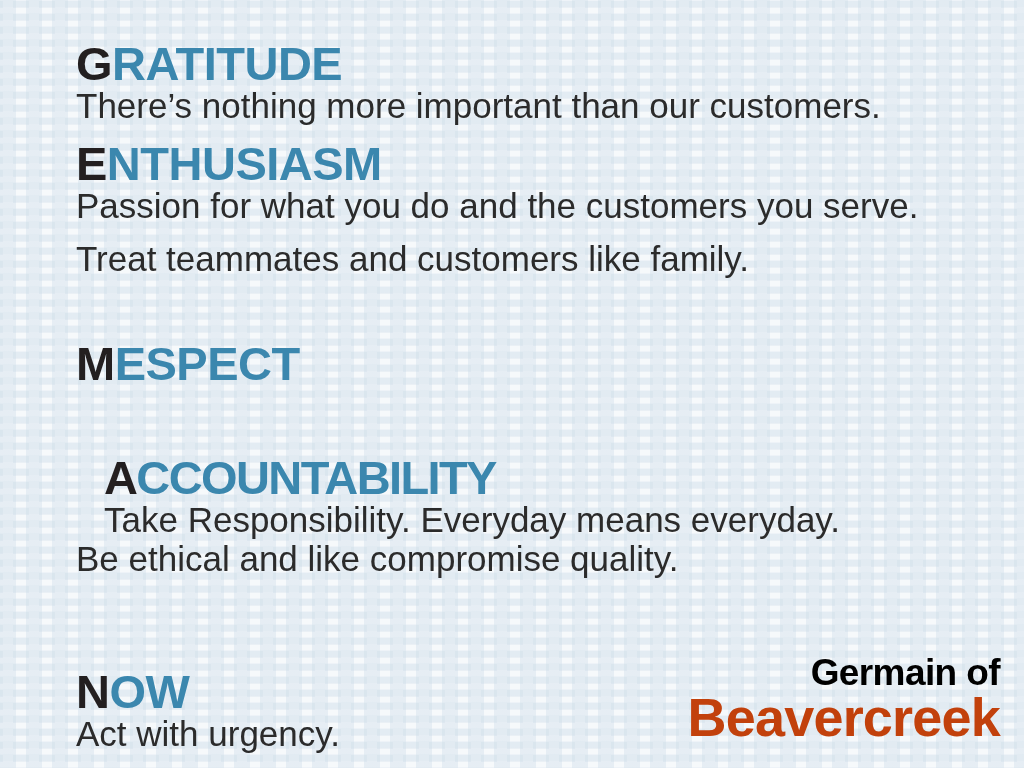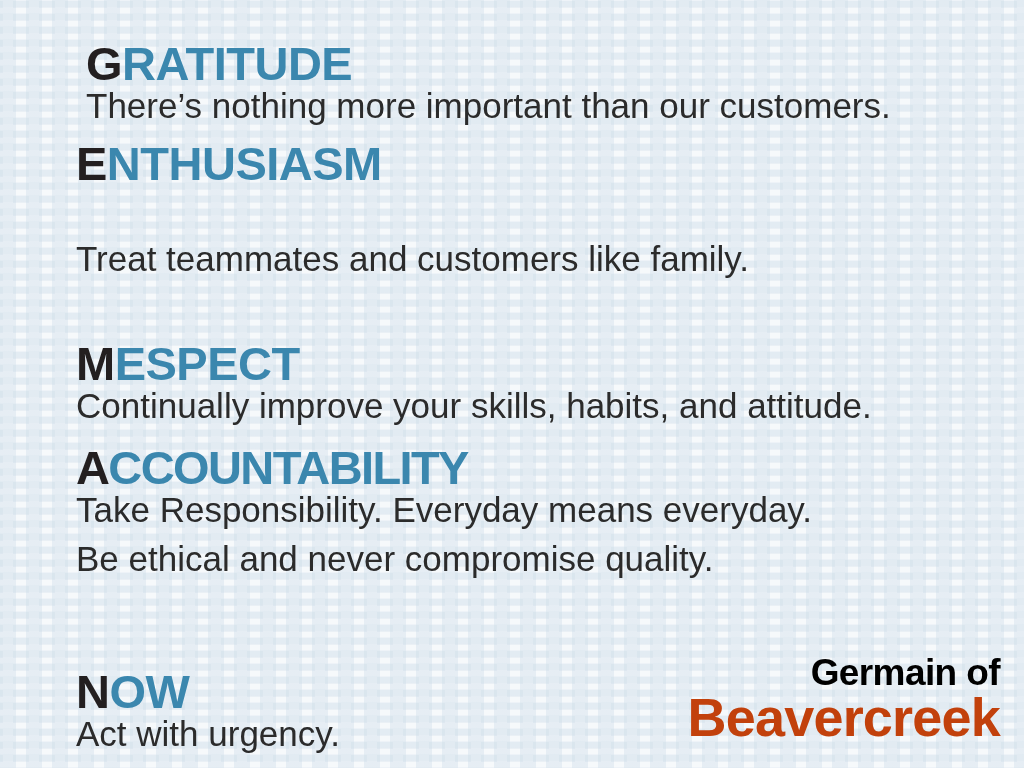--- a/index.html
+++ b/index.html
@@ -162,40 +162,40 @@
 <body>
 
 <div id="slide">
 
   <div id="texture"></div>
   <div id="texture2"></div>
 
   <div id="content">
 
     <div id="values-list">
-        <div class="value-block" style="top: 40px; margin-left: 10px;">
+        <div class="value-block" style="top: 40px;">
           <div class="value-heading"><span class="initial">G</span><span class="rest">RATITUDE</span></div>
           <div class="value-desc">There’s nothing more important than our customers.</div>
         </div>
         <div class="value-block" style="top: 140px;">
           <div class="value-heading"><span class="initial">E</span><span class="rest">NTHUSIASM</span></div>
+          <div class="value-desc">Passion for what you do and the customers you serve.</div>
         </div>
         <div class="value-block" style="top: 240px;">
           <div class="value-desc">Treat teammates and customers like family.</div>
         </div>
         <div class="value-block" style="top: 340px;">
           <div class="value-heading"><span class="initial">M</span><span class="rest">ESPECT</span></div>
-          <div class="value-desc">Continually improve your skills, habits, and attitude.</div>
-        </div>
-        <div class="value-block" style="top: 444px;">
+        </div>
+        <div class="value-block" style="top: 454px; margin-left: 28px;">
           <div class="value-heading condensed"><span class="initial">A</span><span class="rest">CCOUNTABILITY</span></div>
           <div class="value-desc">Take Responsibility. Everyday means everyday.</div>
         </div>
         <div class="value-block" style="top: 540px;">
-          <div class="value-desc">Be ethical and never compromise quality.</div>
+          <div class="value-desc">Be ethical and like compromise quality.</div>
         </div>
         <div class="value-block" style="top: 668px;">
           <div class="value-heading"><span class="initial">N</span><span class="rest">OW</span></div>
           <div class="value-desc">Act with urgency.</div>
         </div>
       </div>
 
     <div id="logo">
       <div class="logo-line1">
         <span class="logo-germain">Germain</span><span>&nbsp;</span><span class="logo-of">of</span>

